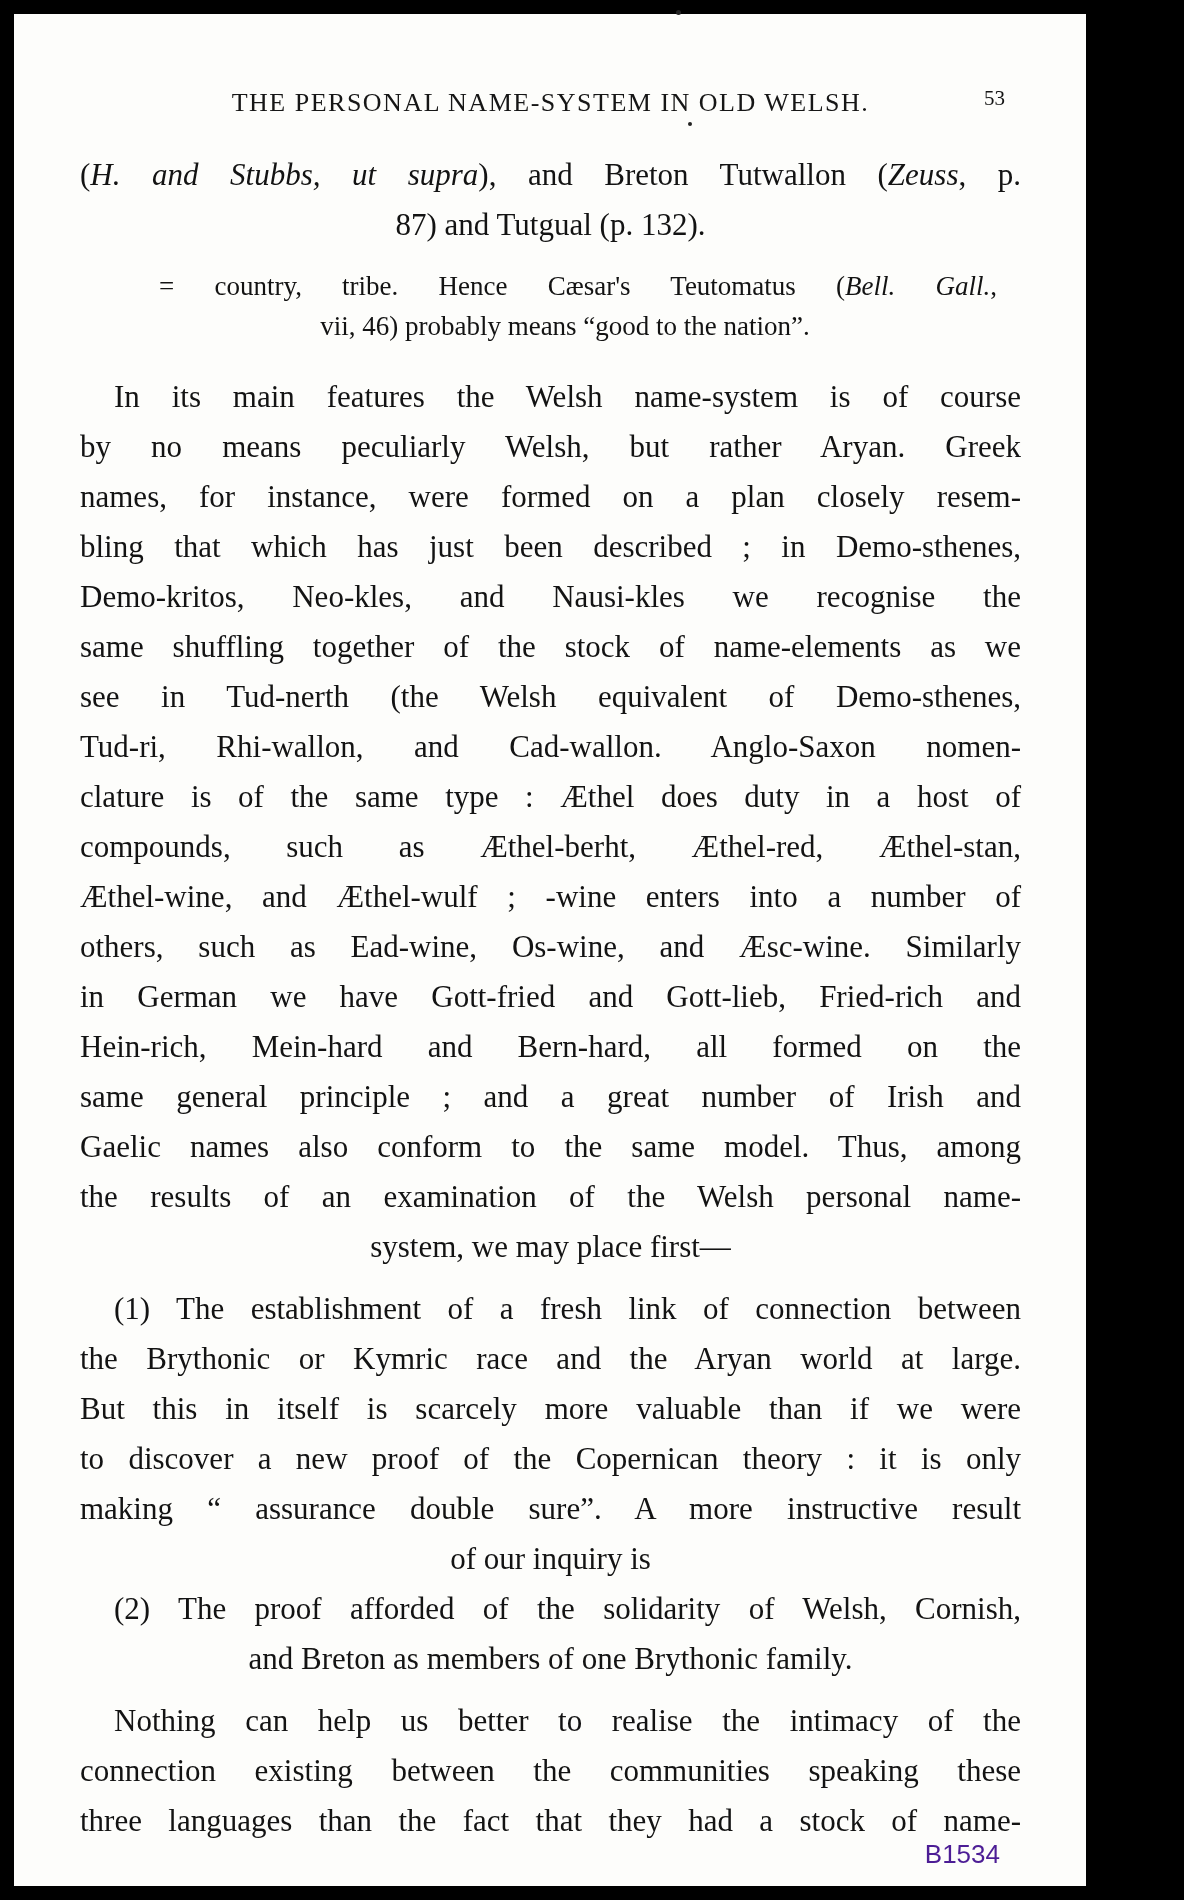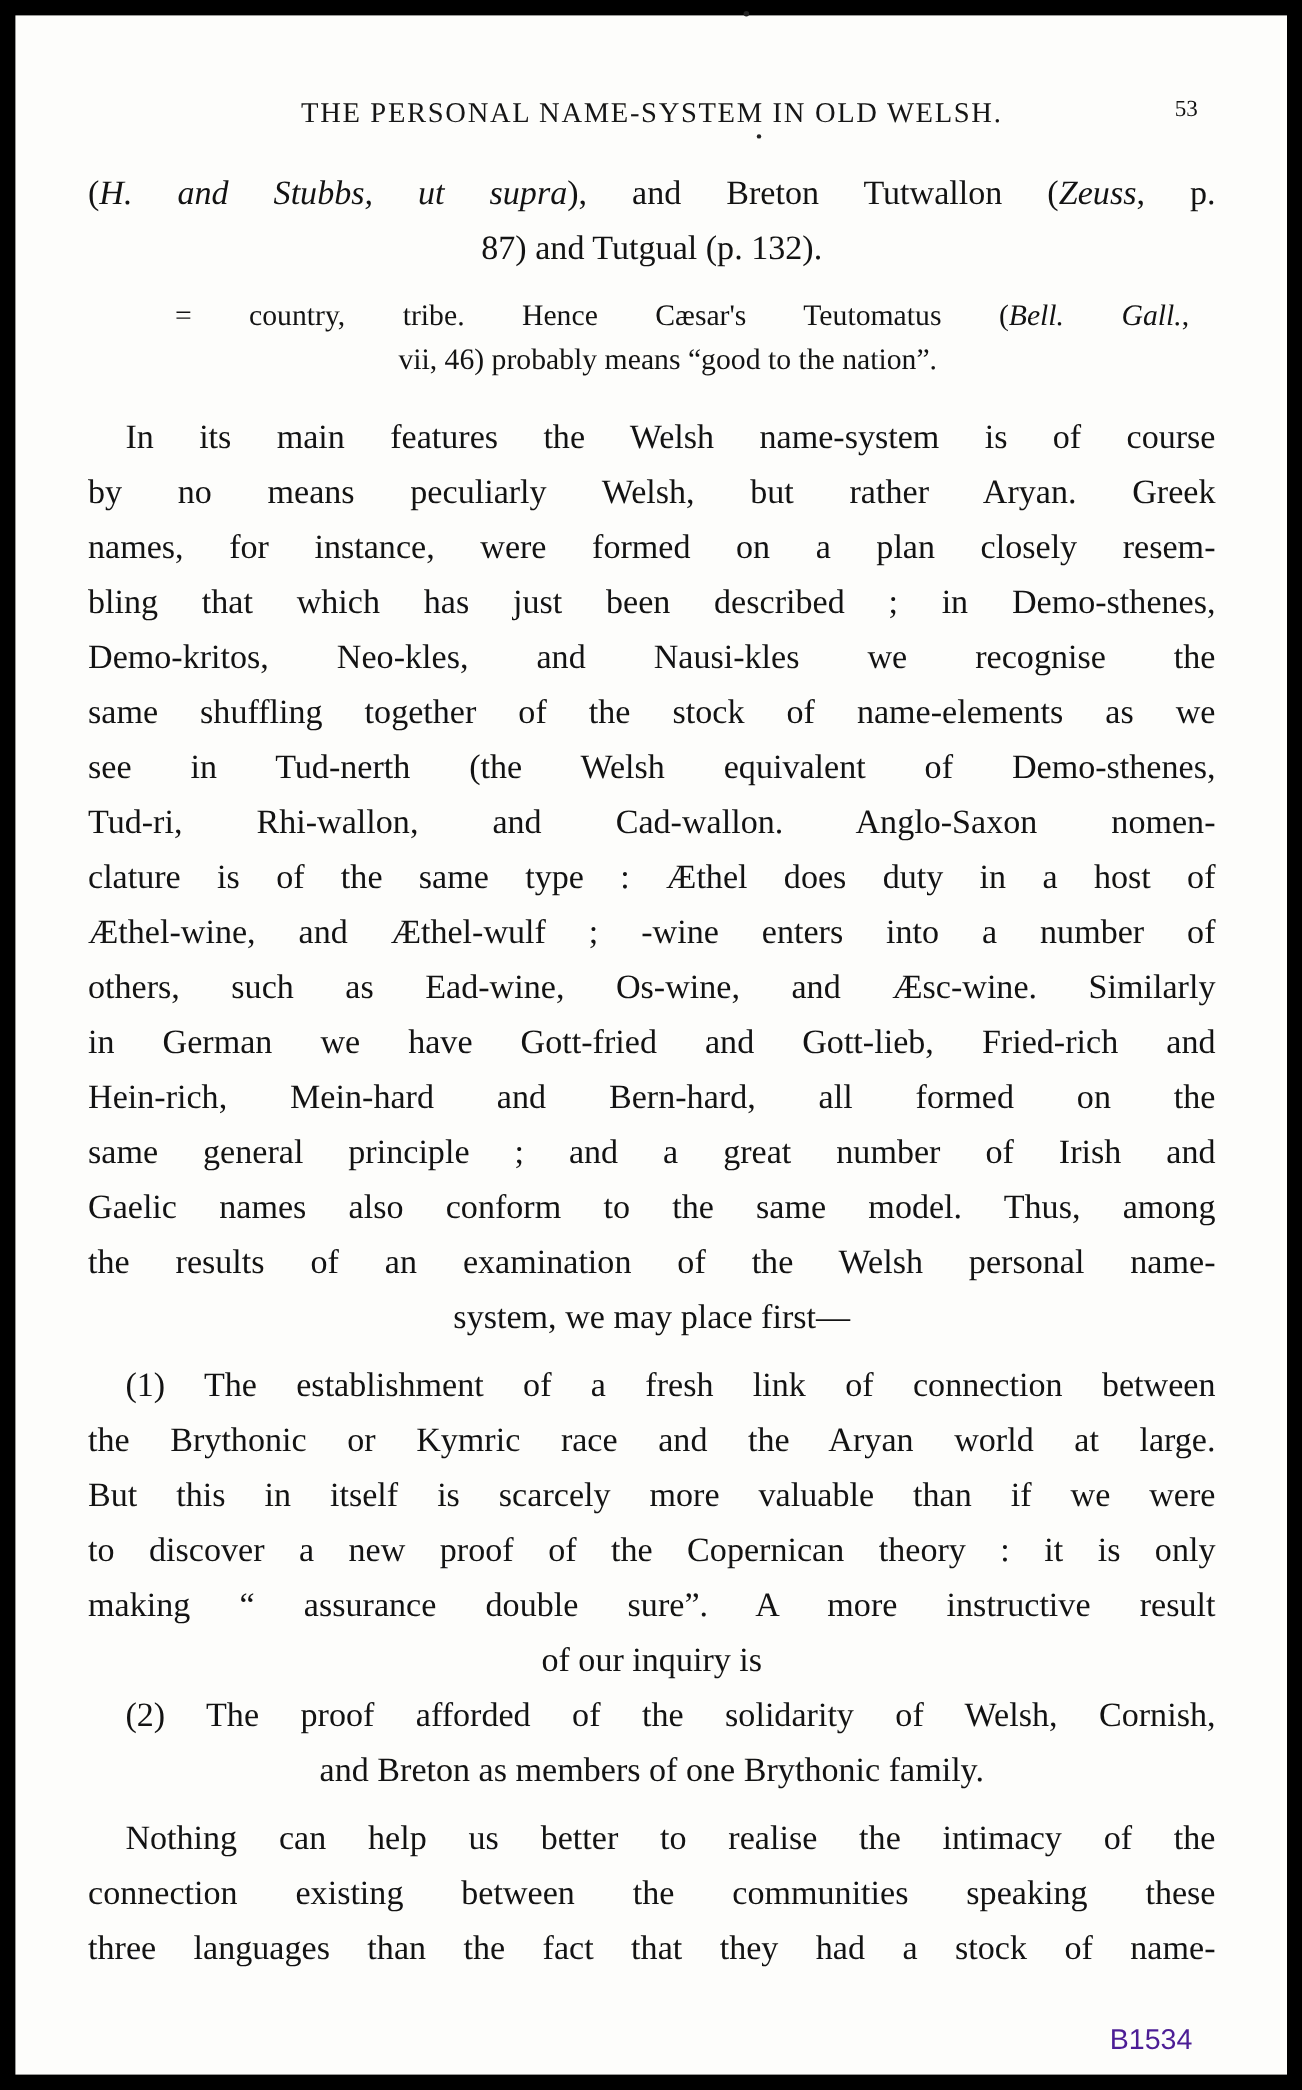--- a/index.html
+++ b/index.html
@@ -5,21 +5,21 @@
   html,body{margin:0;padding:0;}
   body{
     width:1184px;height:1900px;
     background:#000;
     font-family:"Liberation Serif", serif;
     position:relative;
     overflow:hidden;
   }
   .page{
     position:absolute;left:14px;top:14px;
-    width:1156px;height:1872px;
+    width:1072px;height:1872px;
     background:#fdfdfb;
     color:#131313;
     box-sizing:border-box;
     padding:74px 65px 0 66px;
   }
   .speck{position:absolute;background:#222;border-radius:50%;}
   .speck.s1{left:662px;top:-4px;width:5px;height:5px;}
   .speck.s2{left:674px;top:108px;width:4px;height:4px;}
   header{
     position:relative;
@@ -98,20 +98,21 @@
       <div class="block main">
         <div class="line">In its main features the Welsh name-system is of course</div>
         <div class="line">by no means peculiarly Welsh, but rather Aryan.  Greek</div>
         <div class="line">names, for instance, were formed on a plan closely resem-</div>
         <div class="line">bling that which has just been described ; in Demo-sthenes,</div>
         <div class="line">Demo-kritos, Neo-kles, and Nausi-kles we recognise the</div>
         <div class="line">same shuffling together of the stock of name-elements as we</div>
         <div class="line">see in Tud-nerth (the Welsh equivalent of Demo-sthenes,</div>
         <div class="line">Tud-ri, Rhi-wallon, and Cad-wallon.  Anglo-Saxon nomen-</div>
         <div class="line">clature is of the same type : Æthel does duty in a host of</div>
+        <div class="line">compounds, such as Æthel-berht, Æthel-red, Æthel-stan,</div>
         <div class="line">Æthel-wine, and Æthel-wulf ; -wine enters into a number of</div>
         <div class="line">others, such as Ead-wine, Os-wine, and Æsc-wine.  Similarly</div>
         <div class="line">in German we have Gott-fried and Gott-lieb, Fried-rich and</div>
         <div class="line">Hein-rich, Mein-hard and Bern-hard, all formed on the</div>
         <div class="line">same general principle ; and a great number of Irish and</div>
         <div class="line">Gaelic names also conform to the same model.  Thus, among</div>
         <div class="line">the results of an examination of the Welsh personal name-</div>
         <div class="line end">system, we may place first—</div>
       </div>
       <div class="block item-1">

